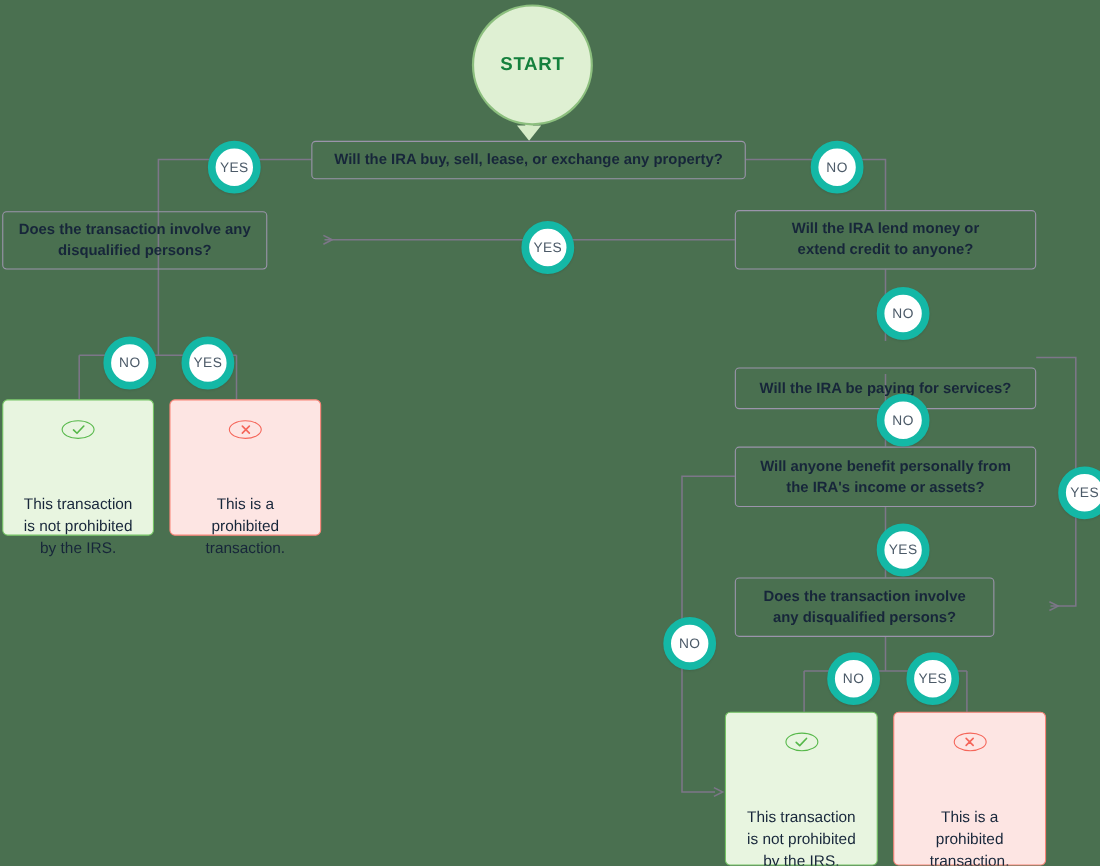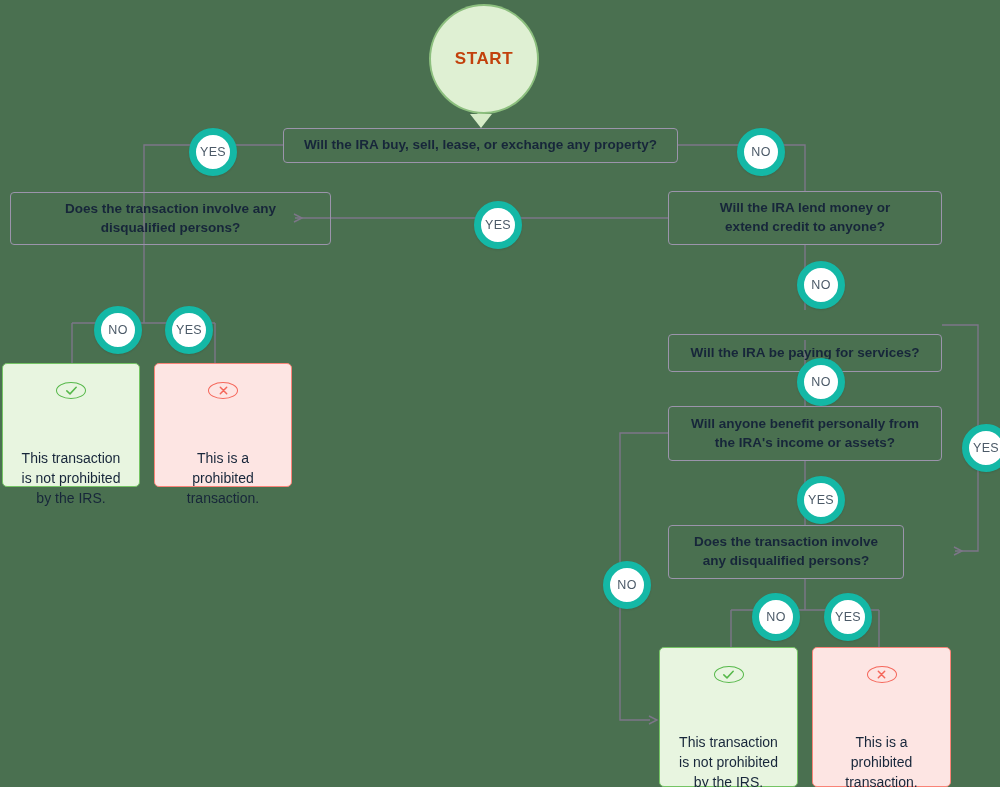--- a/index.html
+++ b/index.html
@@ -30,21 +30,21 @@
     background: #dff0d3;
     border: 3px solid #dff0d3;
     box-shadow: 0 0 0 2px #8cbf7e;
     display: flex;
     align-items: center;
     justify-content: center;
   }
   .start-label {
     font-size: 17px;
     font-weight: bold;
-    color: #c2410c;
+    color: #15803d;
     letter-spacing: 0.6px;
   }
 
   
   .qbox {
     position: absolute;
     box-sizing: border-box;
     border: 1.4px solid #9b94ab;
     border-radius: 4px;
     background: transparent;
@@ -164,21 +164,21 @@
   </svg>
 
   <div class="start-node" style="left:431px; top:6px;">
     <span class="start-label">START</span>
   </div>
 
   <div class="qbox" style="left:283px; top:128px; width:395px; height:35px;">
     <span class="qtext">Will the IRA buy, sell, lease, or exchange any property?</span>
   </div>
 
-  <div class="qbox" style="left:10px; top:192px; width:321px; height:53px;">
+  <div class="qbox" style="left:2px; top:192px; width:241px; height:53px;">
     <span class="qtext">
       <span>Does the transaction involve any</span><br>
       <span>disqualified persons?</span>
     </span>
   </div>
 
   <div class="qbox" style="left:668px; top:191px; width:274px; height:54px;">
     <span class="qtext">
       <span>Will the IRA lend money or</span><br>
       <span>extend credit to anyone?</span>

